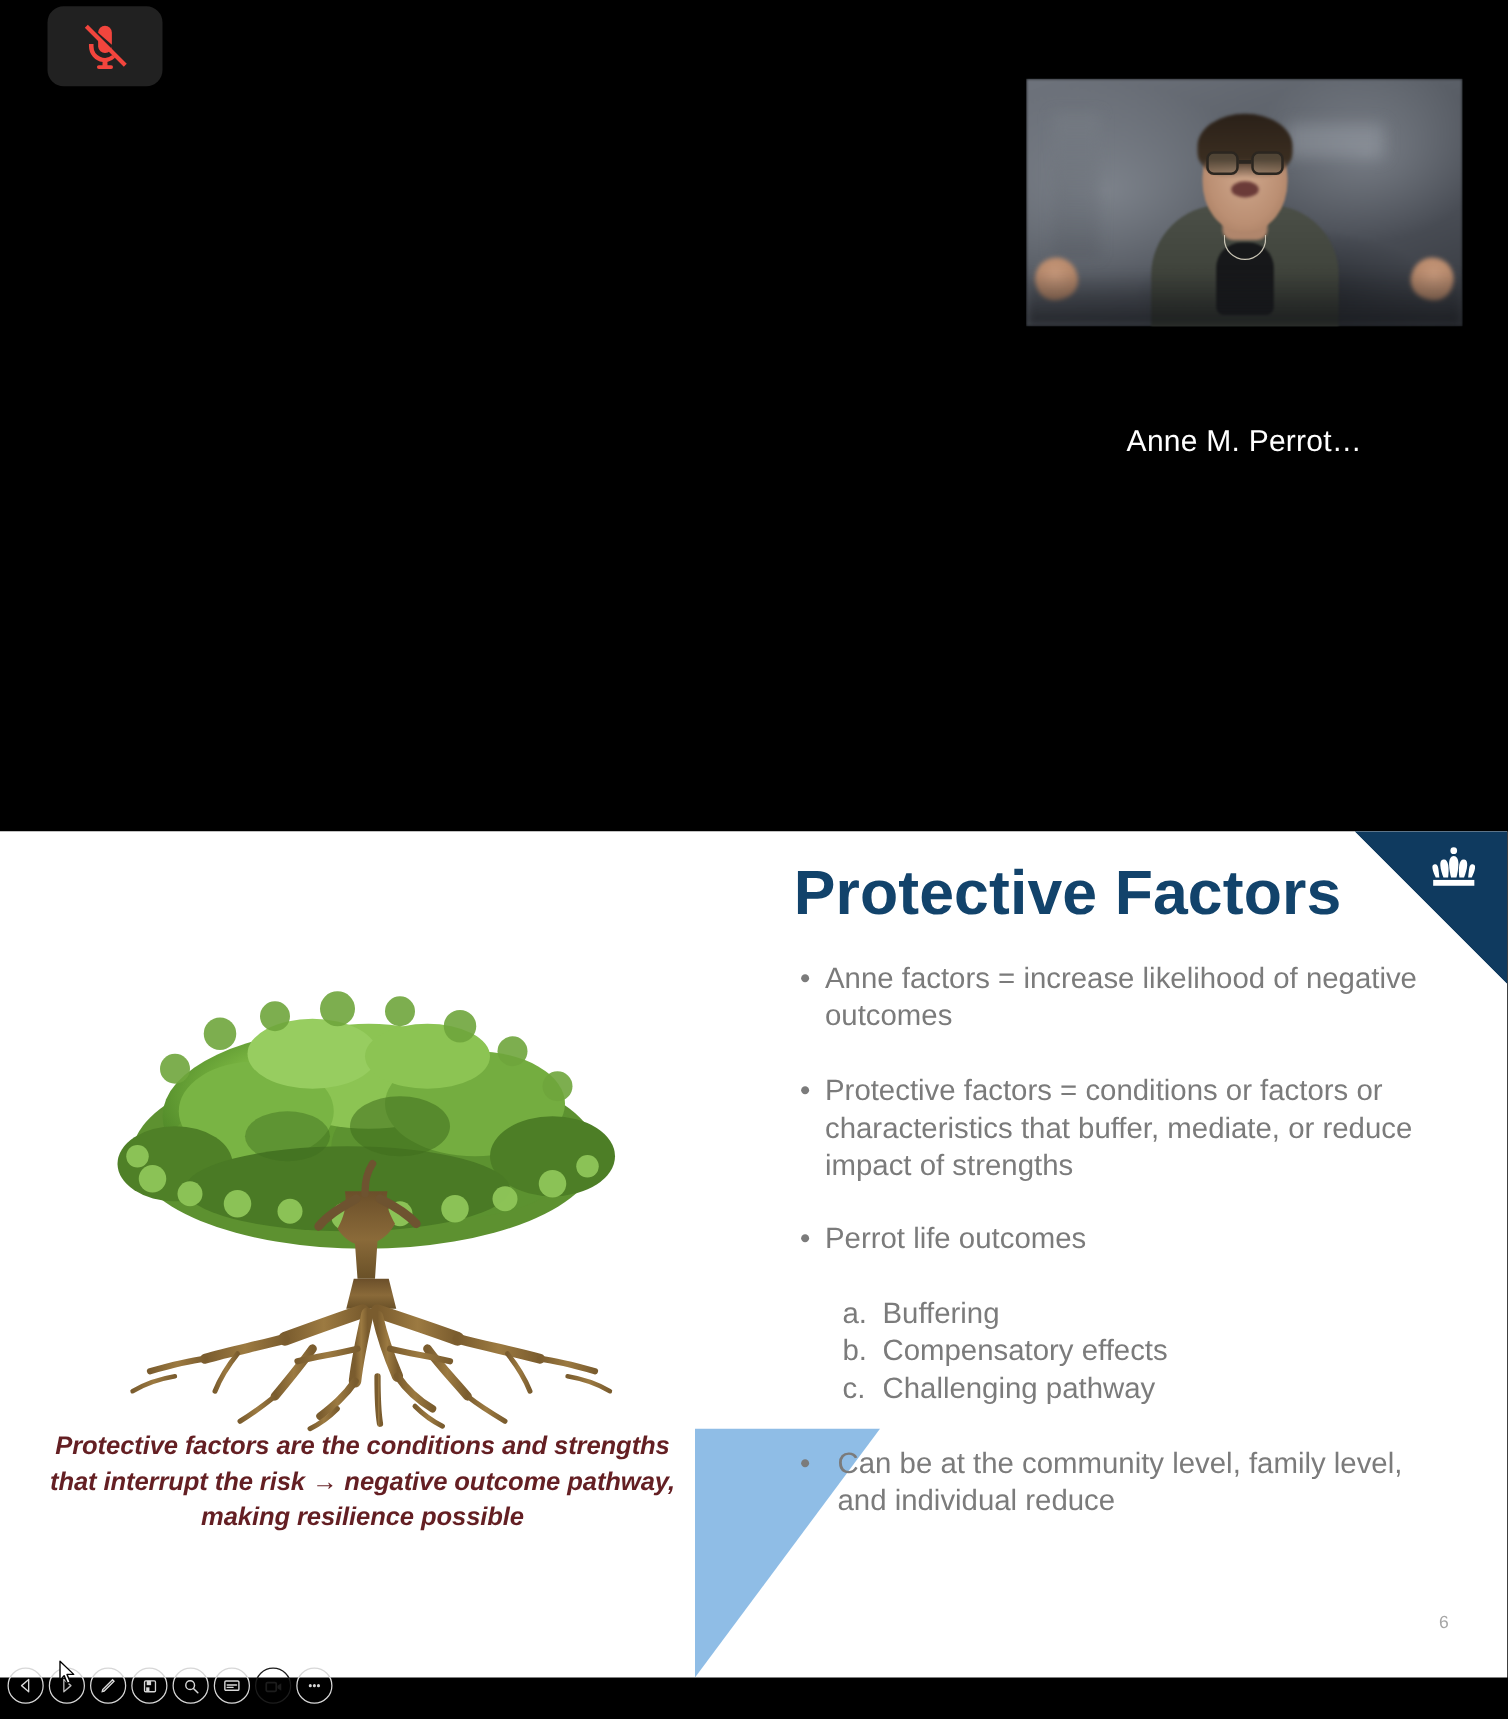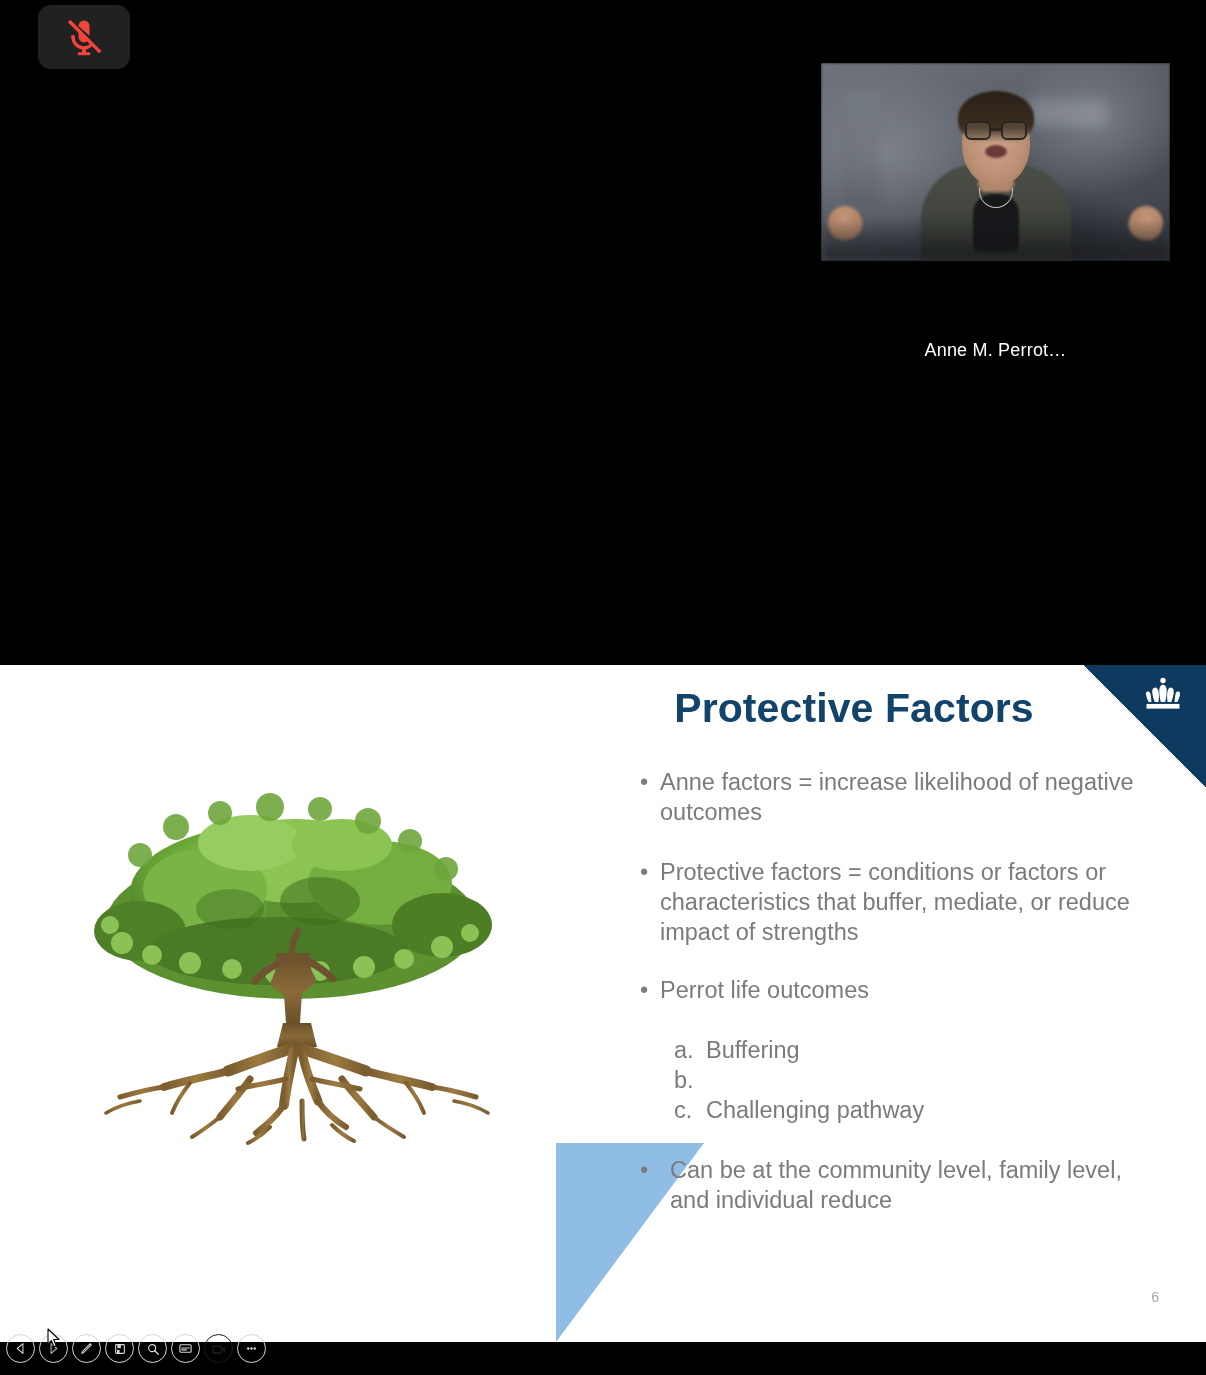--- a/index.html
+++ b/index.html
@@ -97,39 +97,39 @@
     position:absolute; top:72%; width:34px; height:34px;
     background:radial-gradient(circle at 50% 40%, #c99a7c, #a77a5d);
     border-radius:50% 50% 45% 45%; filter:blur(1.6px);
   }
   .p-handL{ left:2%; transform:rotate(-18deg); }
   .p-handR{ right:2%; transform:rotate(18deg); }
 
   .tile-name {
     position:absolute; left:821px; top:340px; width:349px;
     text-align:center; color:#fff;
-    font-size:18px; letter-spacing:.2px;
+    font-size:24px; letter-spacing:.2px;
   }
 
   
   .slide {
     position:absolute; left:0; top:665px;
     width:1206px; height:677px;
     background:#fff; overflow:hidden;
   }
   .corner-navy {
     position:absolute; right:0; top:0; width:122px; height:122px;
     background:linear-gradient(to bottom left, #0f3a5f 0%, #0f3a5f 50%, rgba(15,58,95,0) 50.3%);
   }
   .crown { position:absolute; right:17px; top:12px; width:52px; height:40px; }
 
   .slide-title {
     position:absolute; left:604px; top:20px; width:500px;
     text-align:center;
-    font-size:41px; font-weight:bold; color:#12436b;
+    font-size:50px; font-weight:bold; color:#12436b;
     letter-spacing:.1px;
   }
 
   .tree { position:absolute; left:80px; top:118px; width:420px; height:370px; }
 
   .caption {
     position:absolute; left:35px; top:478px; width:510px;
     text-align:center; color:#641f23;
     font-size:20.5px; font-weight:bold; font-style:italic;
     line-height:28.5px; letter-spacing:-.1px;
@@ -312,20 +312,21 @@
         <path d="M190 344c-6 6-14 12-22 16" stroke-width="4"></path>
         <path d="M252 342c6 6 14 12 22 16" stroke-width="4"></path>
         <path d="M60 318c-12 2-24 6-34 12" stroke-width="3.5"></path>
         <path d="M374 318c12 2 24 6 34 12" stroke-width="3.5"></path>
         <path d="M222 318c0 14 0 26 2 38" stroke-width="5"></path>
         <path d="M206 296c-16 4-32 6-48 10" stroke-width="5"></path>
         <path d="M232 296c16 4 32 6 48 10" stroke-width="5"></path>
       </g>
     </svg>
 
+    <div class="caption">Protective factors are the conditions and strengths that interrupt the risk → negative outcome pathway, making resilience possible</div>
 
     <div class="blue-tri"></div>
 
     <div class="bullets">
       <div class="b-row">
         <span class="b-dot">•</span>
         <span class="b-txt">Anne factors = increase likelihood of negative outcomes</span>
       </div>
       <div class="gap-a"></div>
       <div class="b-row">
@@ -339,20 +340,21 @@
       </div>
 
       <div class="gap-c"></div>
       <div class="sublist">
         <div class="s-row">
           <span class="s-mark">a.</span>
           <span>Buffering</span>
         </div>
         <div class="s-row">
           <span class="s-mark">b.</span>
+          <span>Compensatory effects</span>
         </div>
         <div class="s-row">
           <span class="s-mark">c.</span>
           <span>Challenging pathway</span>
         </div>
       </div>
 
       <div class="gap-c"></div>
       <div class="b-row wide">
         <span class="b-dot">•</span>

